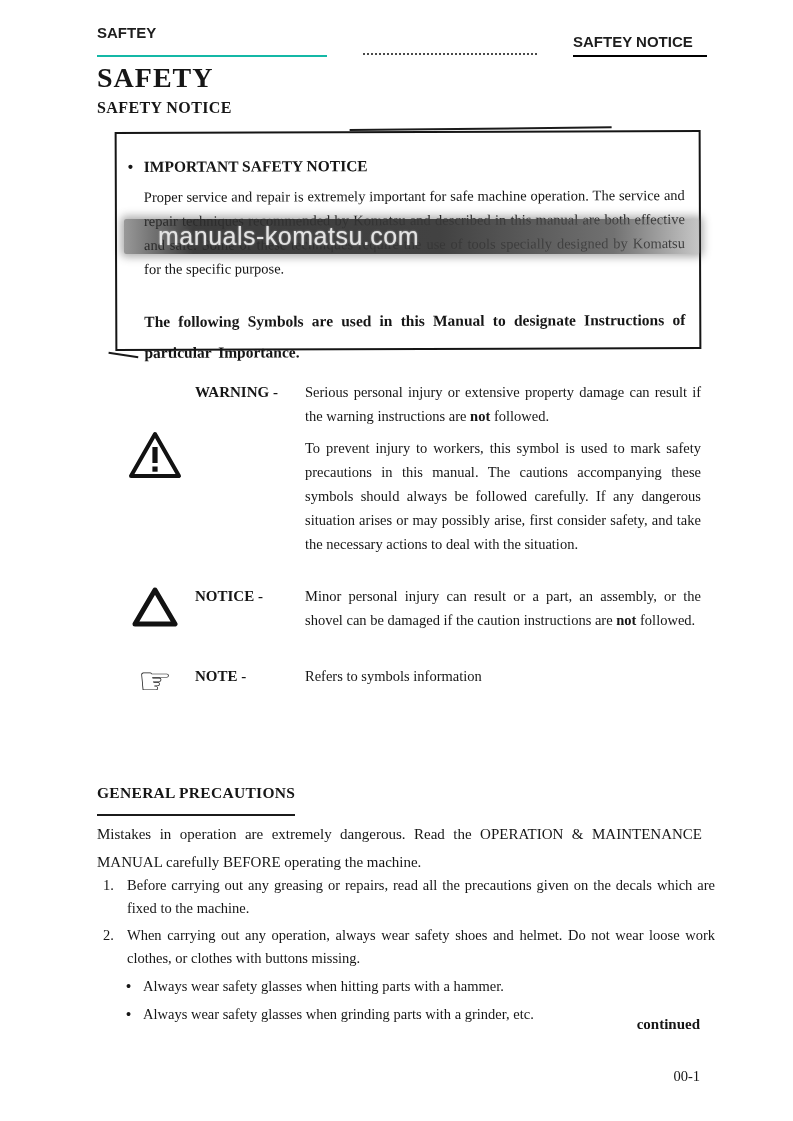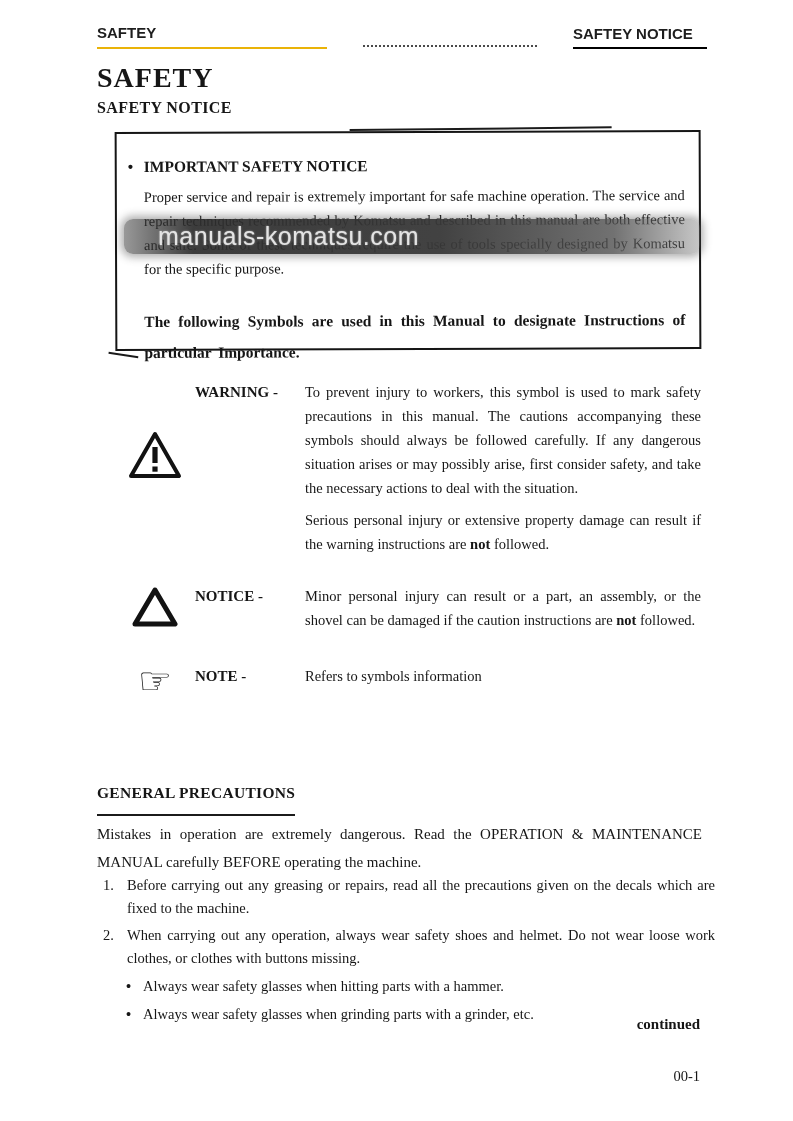--- a/index.html
+++ b/index.html
@@ -8,21 +8,21 @@
     position:relative; width:793px; height:1121px; background:#ffffff;
     color:#161616; font-family:"Liberation Serif", serif; overflow:hidden;
   }
 
   
   .top-header {
     position:absolute; top:24px; left:97px; right:86px;
     display:flex; align-items:flex-end;
     font-family:"Liberation Sans", sans-serif; font-weight:bold; font-size:15px; color:#1d1d1d;
   }
-  .hdr-left  { width:230px; border-bottom:2px solid #eab308; padding-bottom:6px; }
+  .hdr-left  { width:230px; border-bottom:2px solid #14b8a6; padding-bottom:14px; }
   .hdr-dots  { flex:1; margin:0 36px 2px 36px; border-bottom:2px dotted #4a4a4a; height:2px; }
   .hdr-right { width:134px; border-bottom:2px solid #000000; padding-bottom:5px; }
 
   
   .doc-title    { position:absolute; top:62px;  left:97px; font-size:28px; font-weight:bold; letter-spacing:1px; }
   .doc-subtitle { position:absolute; top:99px;  left:97px; font-size:16px; font-weight:bold; letter-spacing:0.4px; }
 
   
   .notice-box {
     position:absolute; top:131px; left:115px; width:586px; height:219px;
@@ -52,21 +52,21 @@
 
   
   .watermark-band {
     position:absolute; top:219px; left:124px; width:576px; height:35px;
     display:flex; align-items:center; padding-left:34px;
     background:linear-gradient(90deg,
       rgba(52,52,52,0.50) 0%, rgba(44,44,44,0.92) 12%,
       rgba(56,56,56,0.95) 55%, rgba(78,78,78,0.80) 85%,
       rgba(115,115,115,0.40) 100%);
     box-shadow:0 0 9px 3px rgba(70,70,70,0.45);
-    border-radius:9px; z-index:5;
+    border-radius:2px; z-index:5;
   }
   .watermark-text {
     font-family:"Liberation Sans", sans-serif; font-size:25px; color:#e4e4e4;
     letter-spacing:0.5px; text-shadow:0 0 2px rgba(235,235,235,0.6);
   }
 
   
   .symbols { position:absolute; top:380px; left:115px; width:586px; }
   .symbol-row { display:grid; grid-template-columns:80px 110px 396px; align-items:start; }
   .sym-icon { display:flex; justify-content:center; }
@@ -136,22 +136,22 @@
     <div class="symbol-row row-warning">
       <div class="sym-icon warning">
         <svg width="54" height="50" viewBox="0 0 54 50" aria-hidden="true">
           <polygon points="27,4 51,46 3,46" fill="none" stroke="#121212" stroke-width="4" stroke-linejoin="round"></polygon>
           <rect x="24.4" y="17" width="5.2" height="16" fill="#121212"></rect>
           <rect x="24.4" y="36.5" width="5.2" height="5.2" fill="#121212"></rect>
         </svg>
       </div>
       <div class="sym-label">WARNING -</div>
       <div class="sym-text">
+        <p><span>Serious personal injury or extensive property damage can result if the warning instructions are </span><b>not</b><span> followed.</span></p>
         <p>To prevent injury to workers, this symbol is used to mark safety precautions in this manual. The cautions accompanying these symbols should always be followed carefully. If any dangerous situation arises or may possibly arise, first consider safety, and take the necessary actions to deal with the situation.</p>
-        <p><span>Serious personal injury or extensive property damage can result if the warning instructions are </span><b>not</b><span> followed.</span></p>
       </div>
     </div>
 
     <div class="symbol-row row-caution">
       <div class="sym-icon caution">
         <svg width="46" height="42" viewBox="0 0 46 42" aria-hidden="true">
           <polygon points="23,4 43,38 3,38" fill="none" stroke="#121212" stroke-width="5" stroke-linejoin="round"></polygon>
         </svg>
       </div>
       <div class="sym-label">NOTICE -</div>

